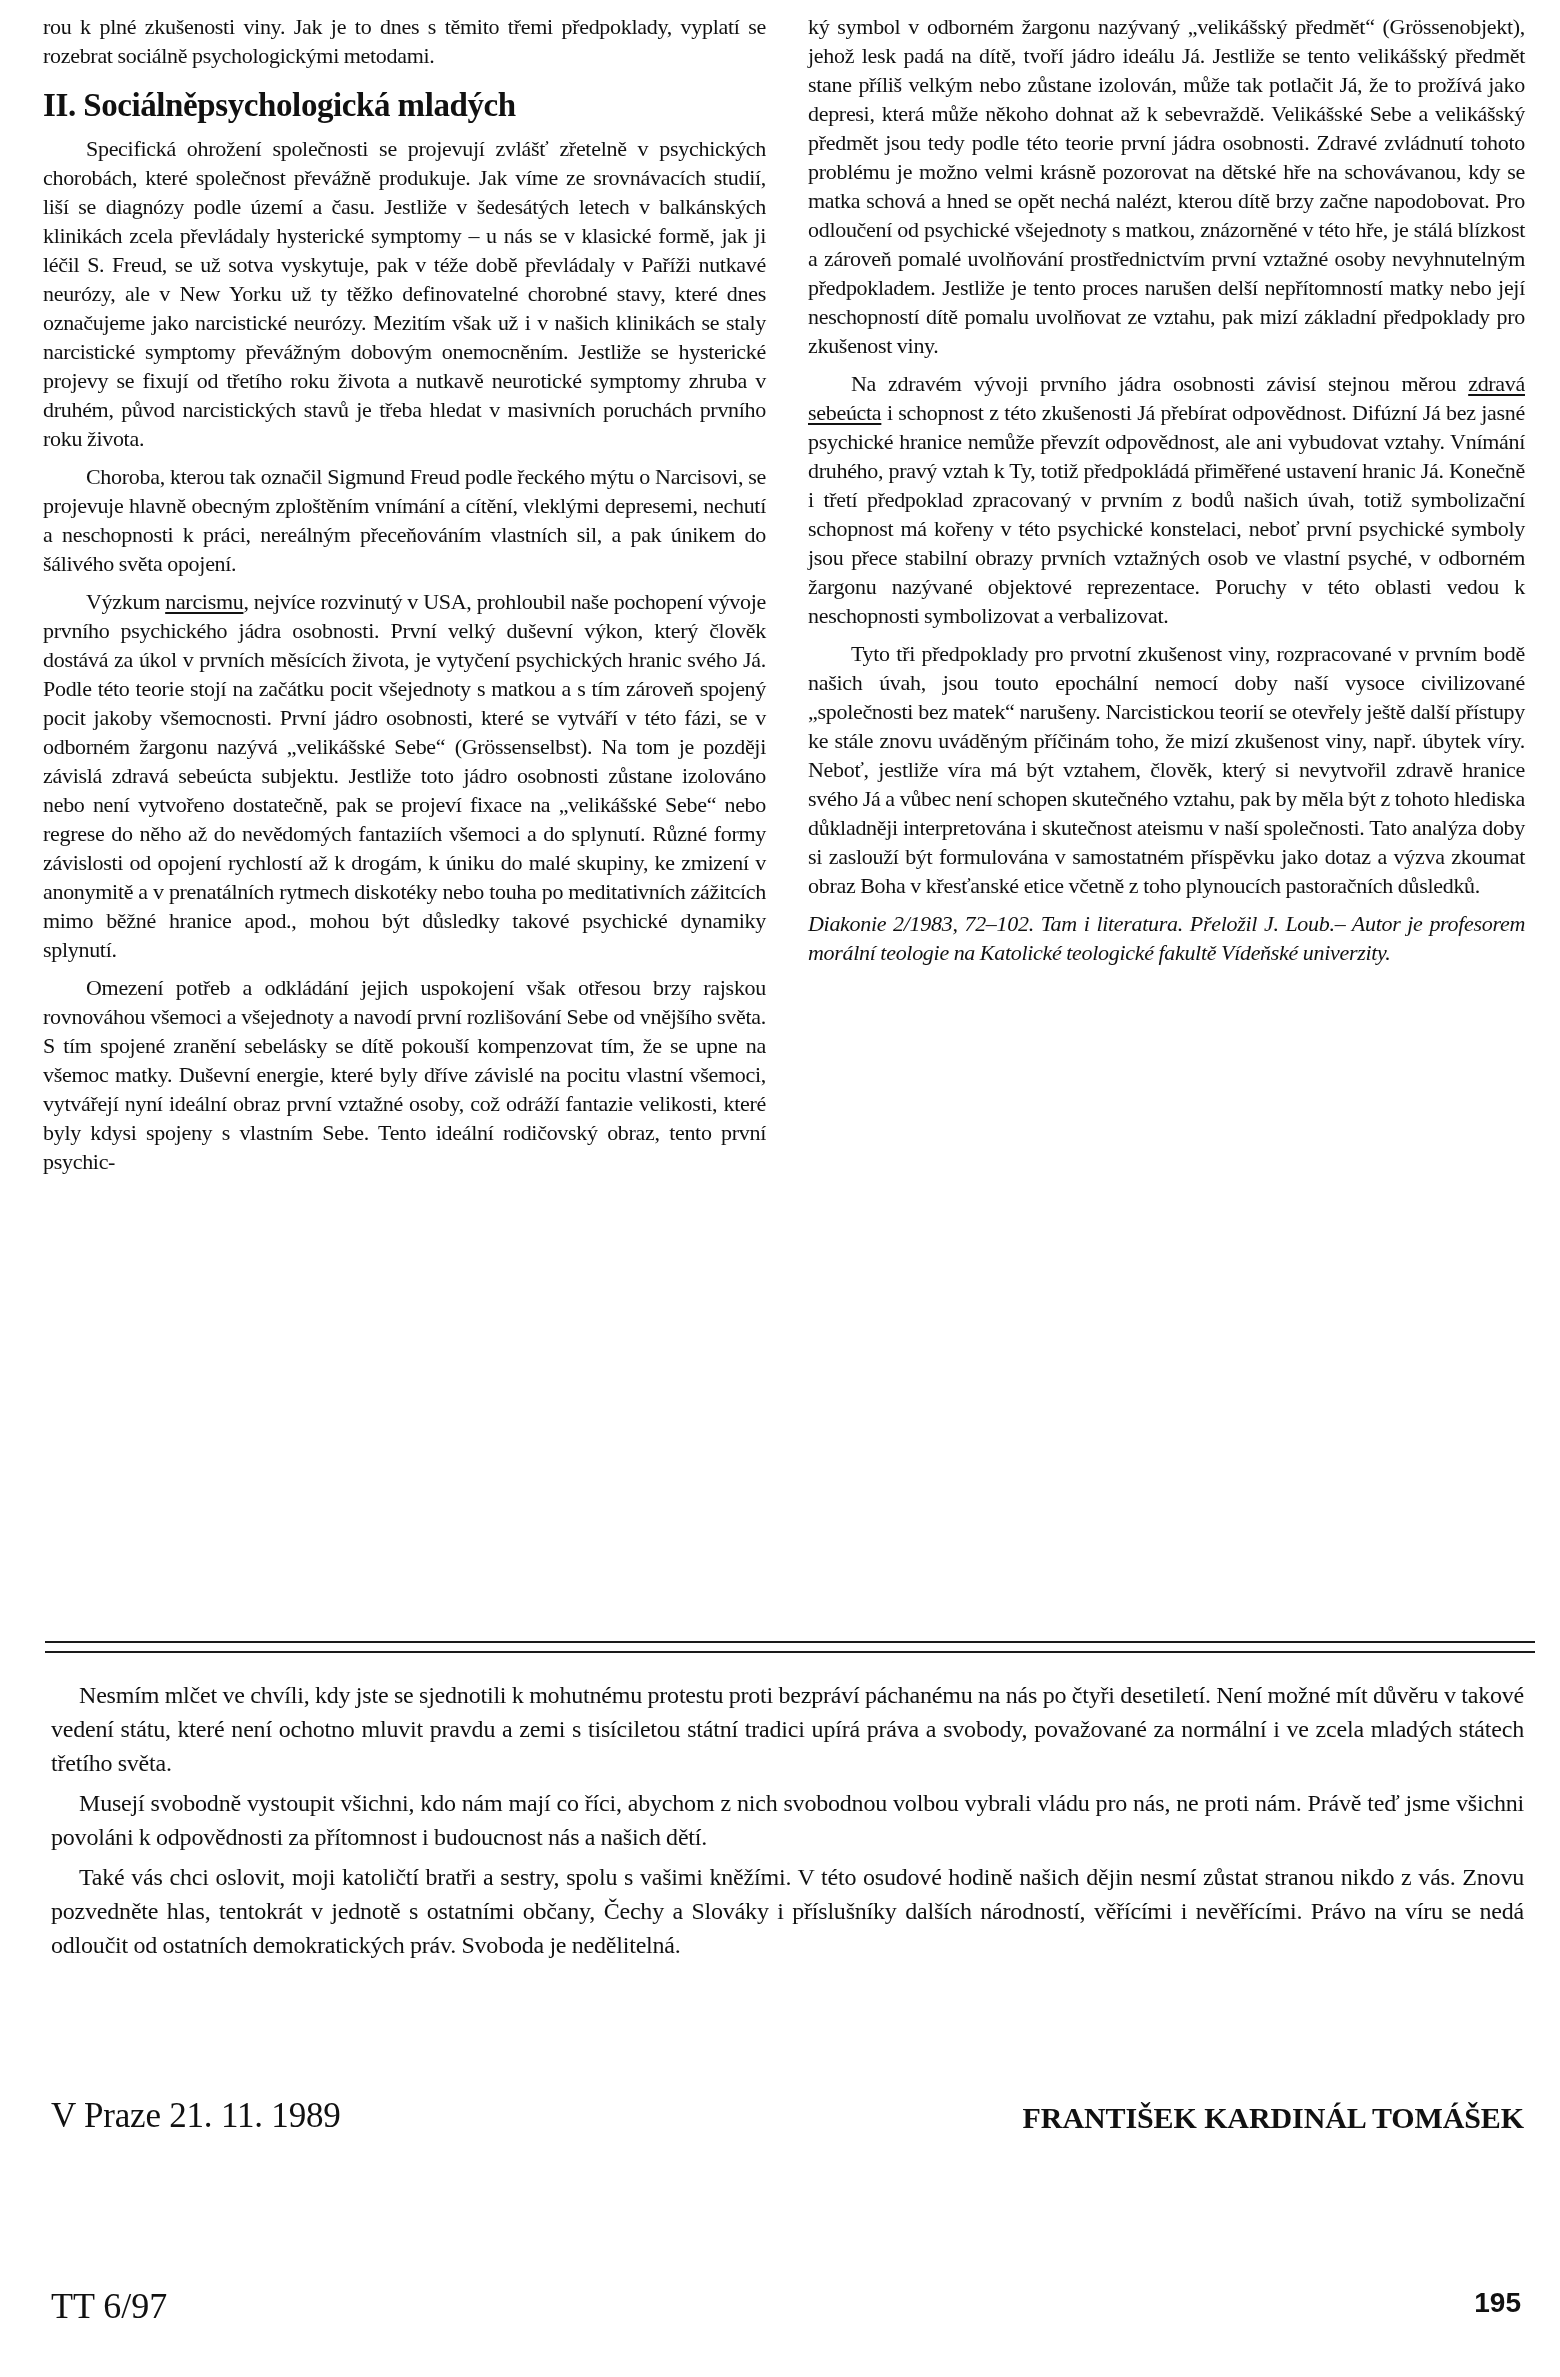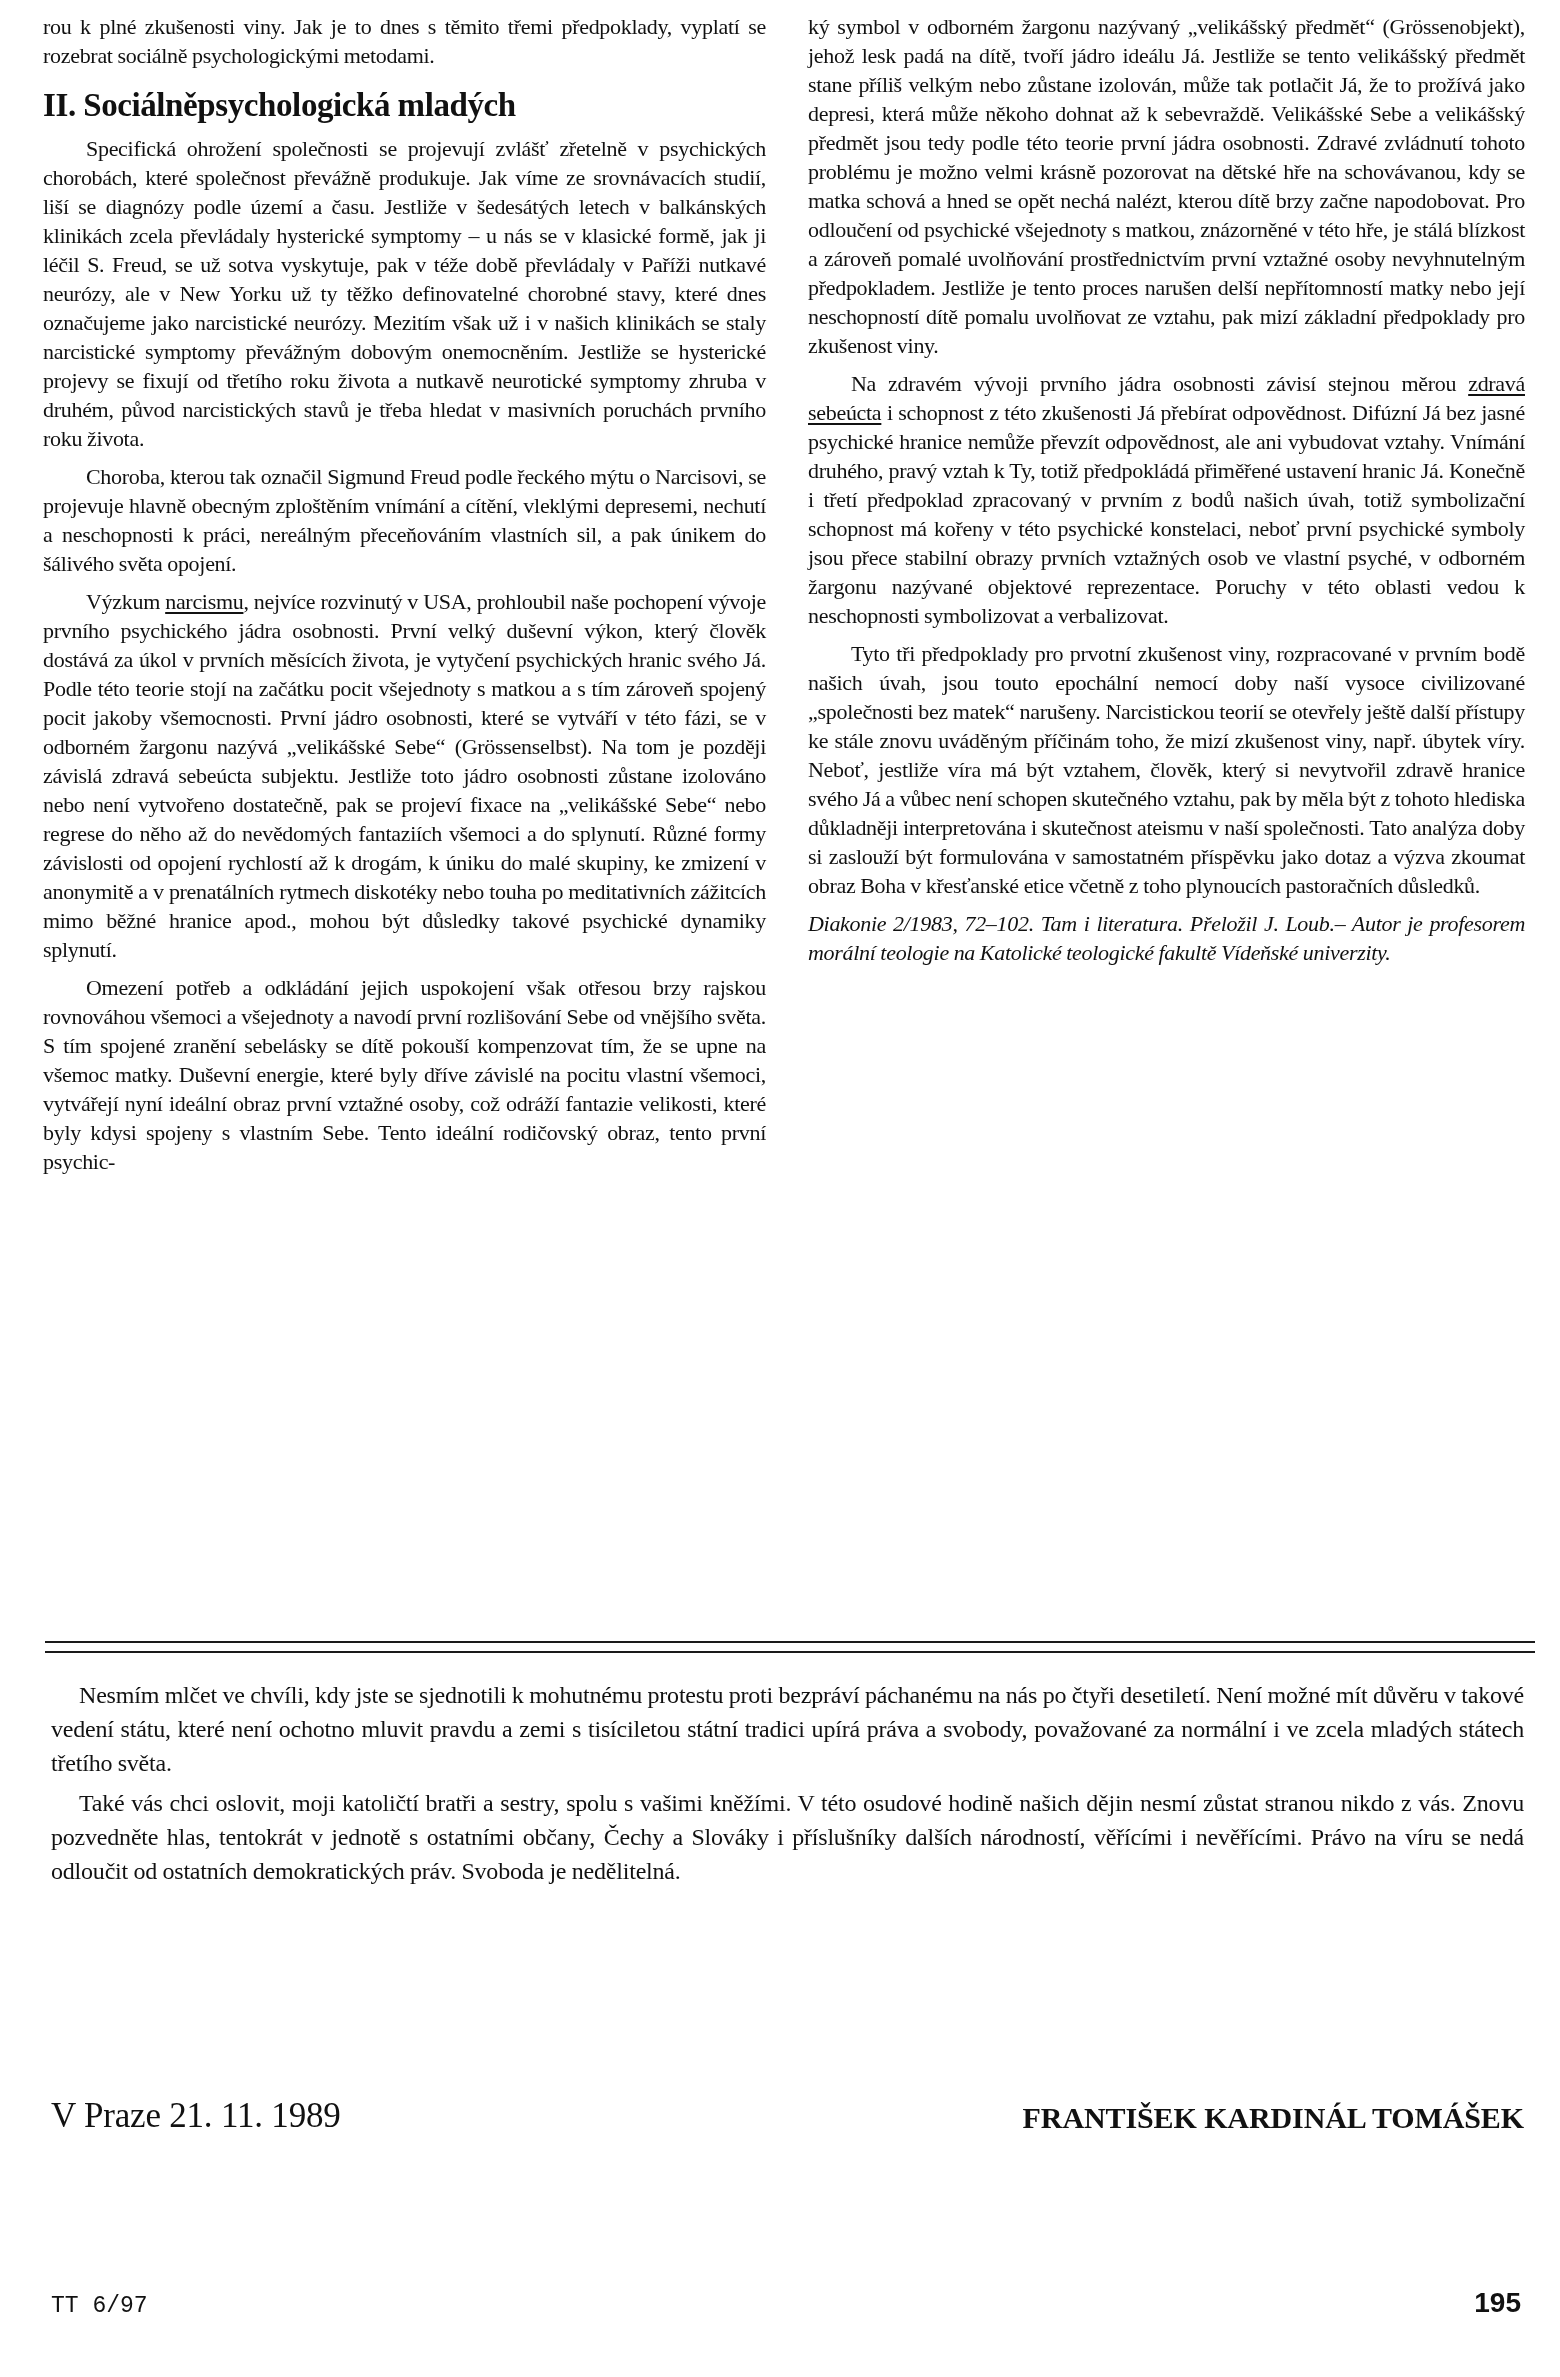--- a/index.html
+++ b/index.html
@@ -44,21 +44,21 @@
     position: absolute; left: 0; top: 0; font-size: 35px; line-height: 39px;
     letter-spacing: -0.2px;
     text-align: center;
   }
   .signature {
     position: absolute; right: 0; top: 1.5px; font-weight: bold; font-size: 30px; line-height: 39px;
     letter-spacing: -0.1px;
   }
   .footer-left {
     position: absolute; left: 51px; top: 2290px;
-    font-family: Liberation Mono, monospace; font-size: 23px; line-height: 33px;
+    font-family: Liberation Serif, serif; font-size: 36px; line-height: 33px;
   }
   .footer-right {
     position: absolute; right: 39px; top: 2286px;
     font-family: "Liberation Sans", "DejaVu Sans", sans-serif; font-size: 28px; line-height: 33px; font-weight: bold;
   }
 </style>
 </head>
 <body>
 
 <div class="col left">
@@ -75,20 +75,21 @@
   <p><span>Na zdravém vývoji prvního jádra osobnosti závisí stejnou měrou </span><span class="u">zdravá sebeúcta</span><span> i schopnost z této zkušenosti Já přebírat odpovědnost. Difúzní Já bez jasné psychické hranice nemůže převzít odpovědnost, ale ani vybudovat vztahy. Vnímání druhého, pravý vztah k Ty, totiž předpokládá přiměřené ustavení hranic Já. Konečně i třetí předpoklad zpracovaný v prvním z bodů našich úvah, totiž symbolizační schopnost má kořeny v této psychické konstelaci, neboť první psychické symboly jsou přece stabilní obrazy prvních vztažných osob ve vlastní psyché, v odborném žargonu nazývané objektové reprezentace. Poruchy v této oblasti vedou k neschopnosti symbolizovat a verbalizovat.</span></p>
   <p>Tyto tři předpoklady pro prvotní zkušenost viny, rozpracované v prvním bodě našich úvah, jsou touto epochální nemocí doby naší vysoce civilizované „společnosti bez matek“ narušeny. Narcistickou teorií se otevřely ještě další přístupy ke stále znovu uváděným příčinám toho, že mizí zkušenost viny, např. úbytek víry. Neboť, jestliže víra má být vztahem, člověk, který si nevytvořil zdravě hranice svého Já a vůbec není schopen skutečného vztahu, pak by měla být z tohoto hlediska důkladněji interpretována i skutečnost ateismu v naší společnosti. Tato analýza doby si zaslouží být formulována v samostatném příspěvku jako dotaz a výzva zkoumat obraz Boha v křesťanské etice včetně z toho plynoucích pastoračních důsledků.</p>
   <p class="credit">Diakonie 2/1983, 72–102. Tam i literatura. Přeložil J. Loub.– Autor je profesorem morální teologie na Katolické teologické fakultě Vídeňské univerzity.</p>
 </div>
 
 <div class="rule r1"></div>
 <div class="rule r2"></div>
 
 <div class="letter">
   <p>Nesmím mlčet ve chvíli, kdy jste se sjednotili k mohutnému protestu proti bezpráví páchanému na nás po čtyři desetiletí. Není možné mít důvěru v takové vedení státu, které není ochotno mluvit pravdu a zemi s tisíciletou státní tradici upírá práva a svobody, považované za normální i ve zcela mladých státech třetího světa.</p>
+  <p>Musejí svobodně vystoupit všichni, kdo nám mají co říci, abychom z nich svobodnou volbou vybrali vládu pro nás, ne proti nám. Právě teď jsme všichni povoláni k odpovědnosti za přítomnost i budoucnost nás a našich dětí.</p>
   <p>Také vás chci oslovit, moji katoličtí bratři a sestry, spolu s vašimi kněžími. V této osudové hodině našich dějin nesmí zůstat stranou nikdo z vás. Znovu pozvedněte hlas, tentokrát v jednotě s ostatními občany, Čechy a Slováky i příslušníky dalších národností, věřícími i nevěřícími. Právo na víru se nedá odloučit od ostatních demokratických práv. Svoboda je nedělitelná.</p>
 </div>
 
 <div class="sign-row">
   <span class="place-date">V Praze 21. 11. 1989</span>
   <span class="signature">FRANTIŠEK KARDINÁL TOMÁŠEK</span>
 </div>
 
 <div class="footer-left">TT 6/97</div>
 <div class="footer-right">195</div>

